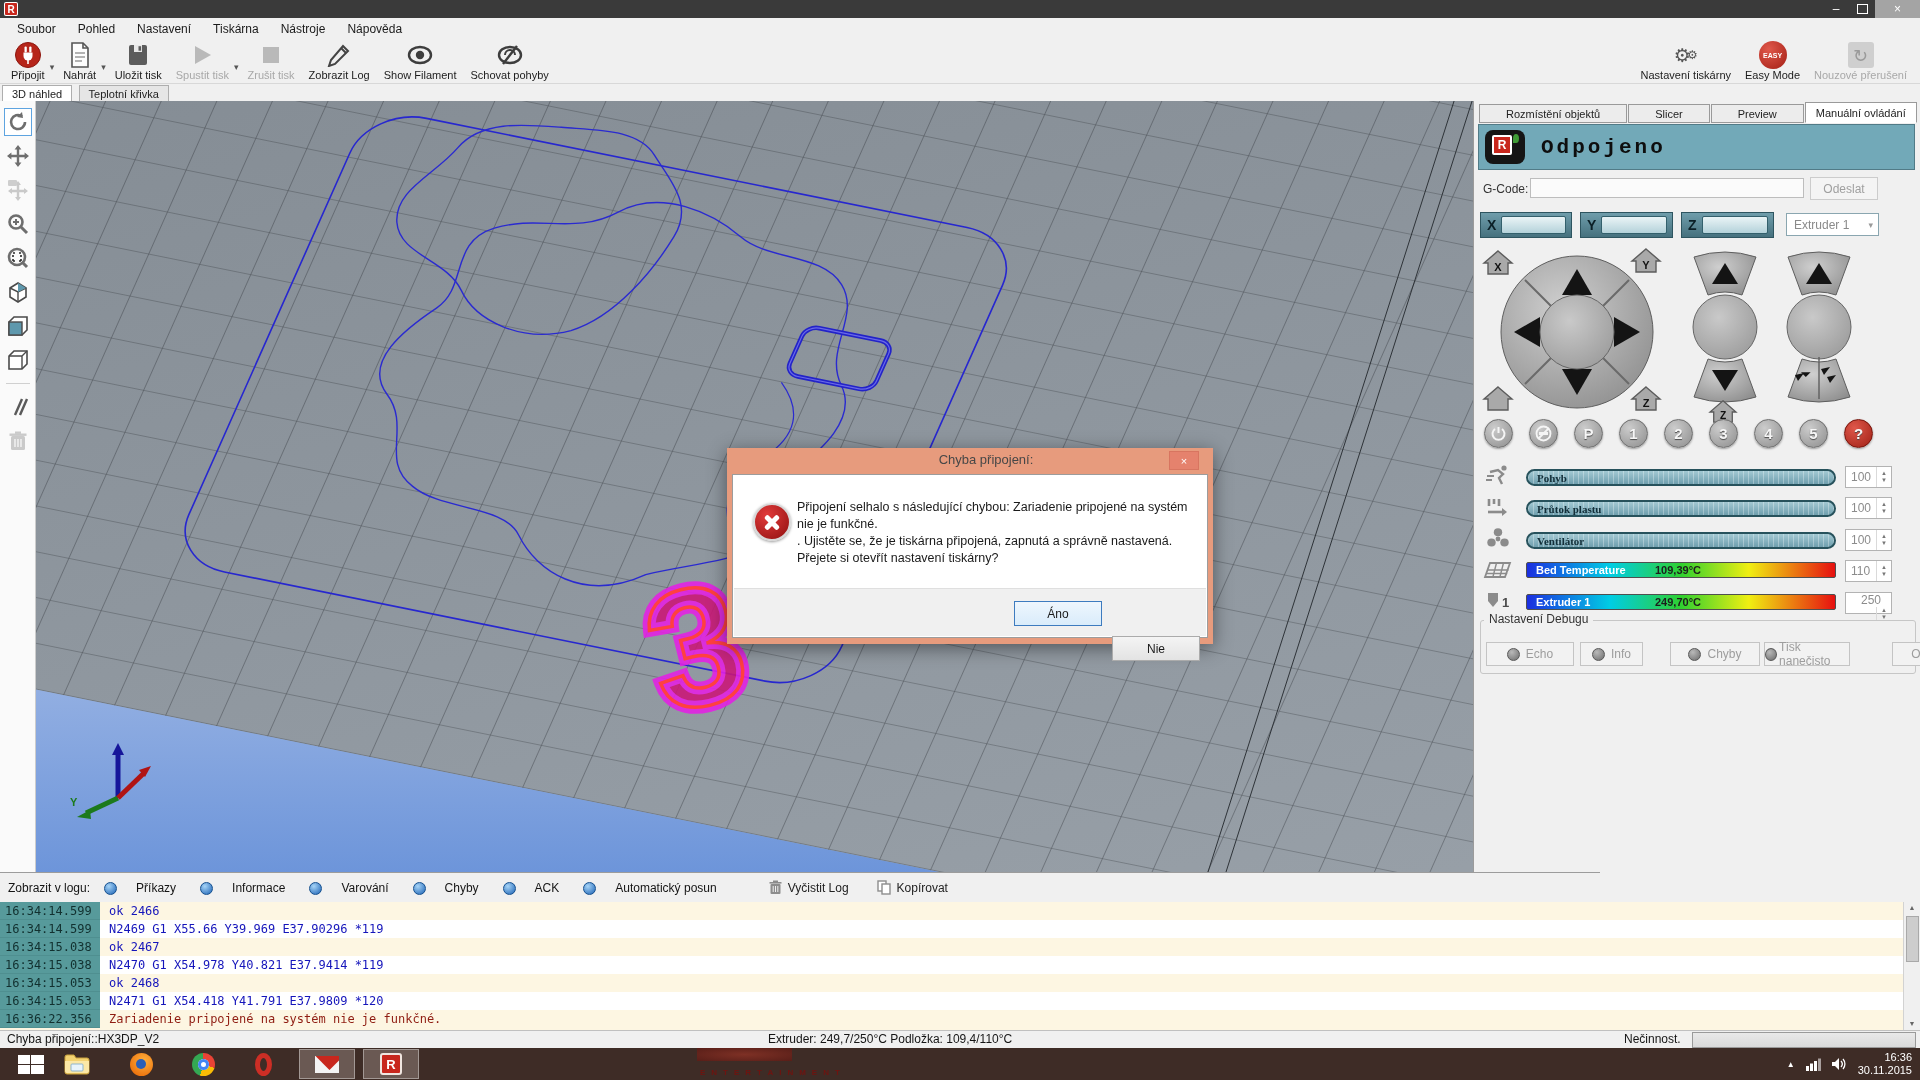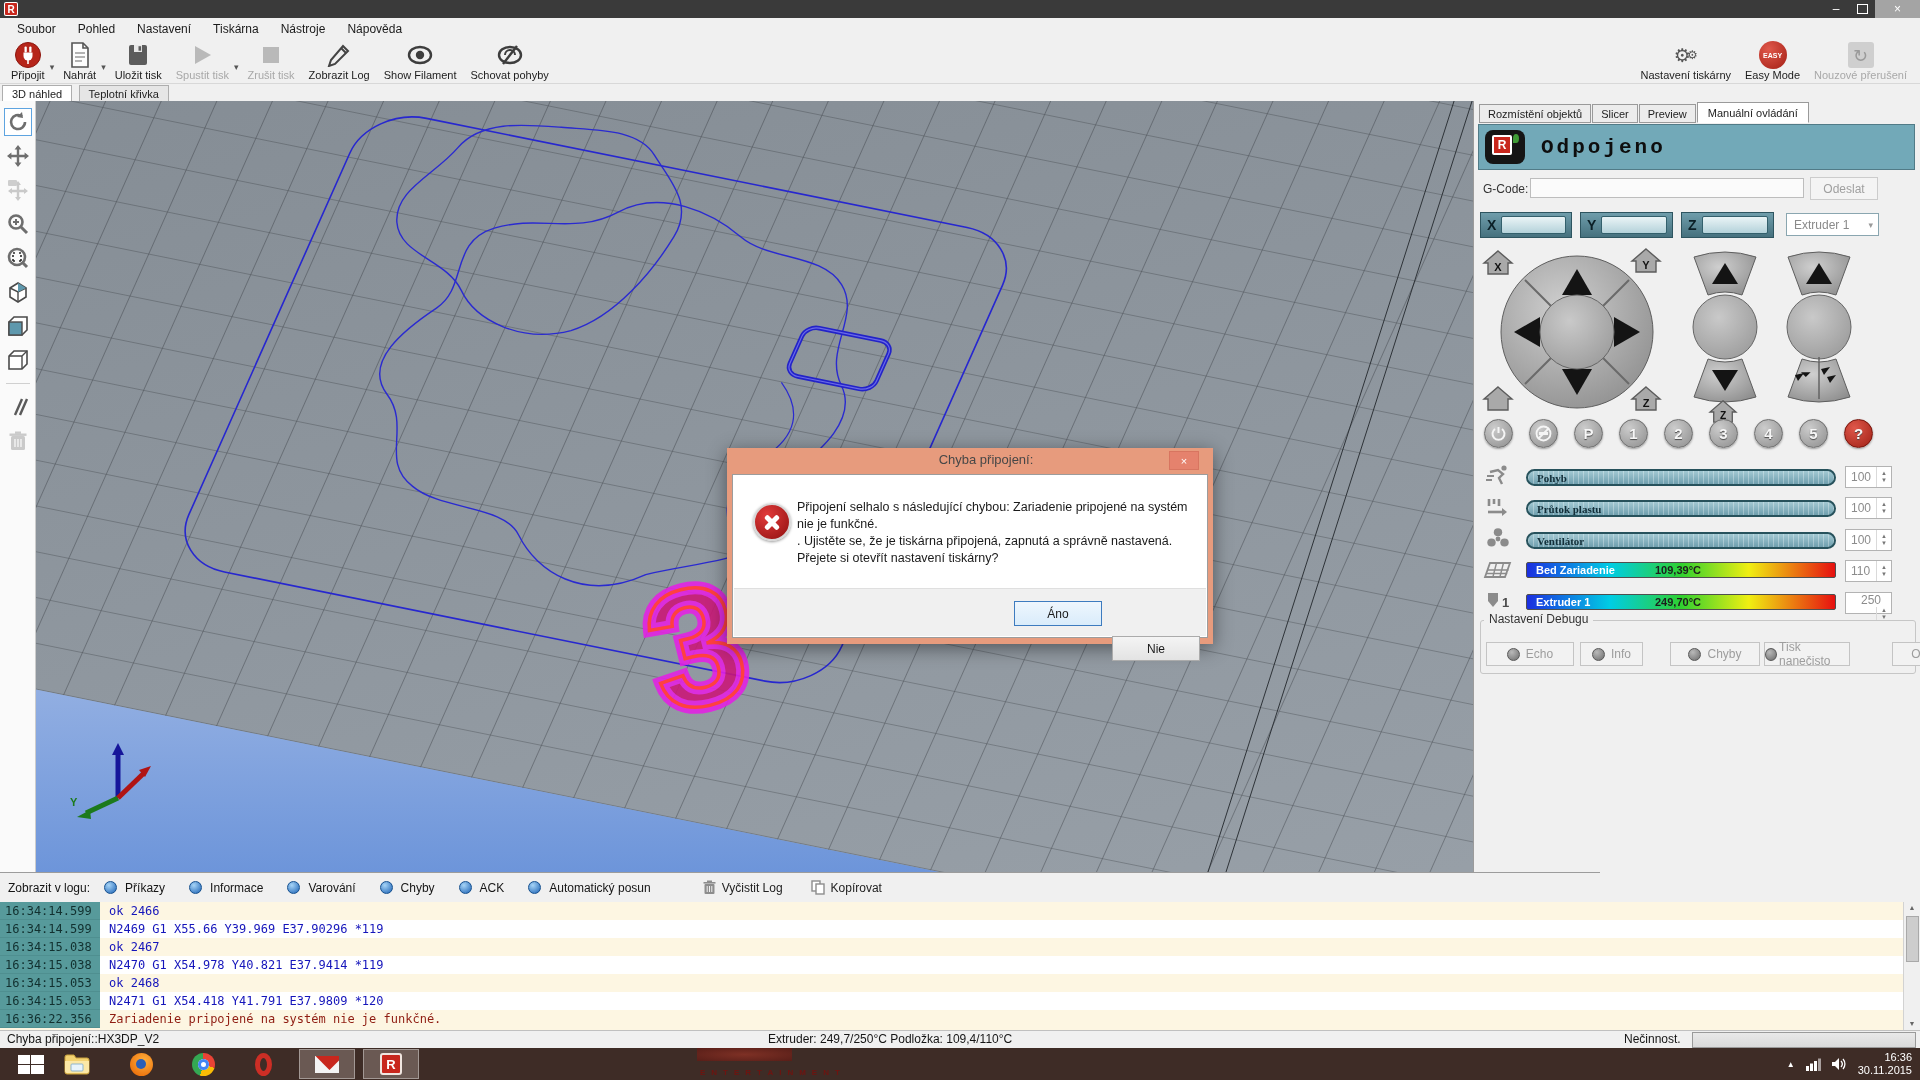--- a/index.html
+++ b/index.html
@@ -67,21 +67,21 @@
   .dmsg{position:absolute;left:64px;top:24px;right:14px;font-size:12.5px;color:#1a1a1a;line-height:17px;}
   .dstrip{position:absolute;left:1px;right:1px;bottom:1px;height:47px;background:#f0f0f0;border-top:1px solid #dfdfdf;}
   .dbtn{position:absolute;top:12px;width:86px;height:23px;font-size:12px;color:#1a1a1a;
     display:flex;align-items:center;justify-content:center;background:linear-gradient(180deg,#f4f4f4,#e3e3e3);border:1px solid #ababab;}
   .dbtn.yes{left:280px;border:1px solid #3d7bbf;background:linear-gradient(180deg,#eef6fd,#d9ecfb);}
   .dbtn.no{left:378px;margin-top:35px;}
 
   
   .panel{position:absolute;left:1473px;top:101px;width:447px;height:771px;background:#f0f0f0;border-left:1px solid #9b9b9b;box-sizing:border-box;}
   .ptabs{position:absolute;left:5px;top:1px;display:flex;align-items:flex-end;}
-  .ptab{font-size:11px;padding:3px 8px 2px;background:#ececec;border:1px solid #9a9a9a;margin-right:1px;color:#222;}
+  .ptab{font-size:11px;padding:3px 26px 2px;background:#ececec;border:1px solid #9a9a9a;margin-right:1px;color:#222;}
   .ptab.active{background:#fff;border-bottom:1px solid #fff;padding:4px 10px 3px;}
   .banner{position:absolute;left:4px;top:23px;width:437px;height:46px;background:#72a9b8;border:1px solid #517b87;
     display:flex;align-items:center;box-sizing:border-box;}
   .rlogo{width:40px;height:34px;margin-left:6px;background:#151515;border-radius:8px;position:relative;}
   .rlogo .cube{position:absolute;left:7px;top:5px;width:20px;height:20px;background:#fff;border-radius:2px;}
   .rlogo .cube span{position:absolute;inset:2px;background:#c8271d;color:#fff;font-weight:bold;font-size:12px;
     display:flex;align-items:center;justify-content:center;}
   .rlogo .leaf{position:absolute;right:6px;top:4px;width:6px;height:9px;background:#3f9b36;border-radius:50% 50% 50% 0;}
   .banner-text{margin-left:16px;font-family:"Liberation Mono",monospace;font-weight:bold;font-size:21px;
     letter-spacing:3px;color:#0e0e0e;}
@@ -126,21 +126,21 @@
   .dbglegend{position:absolute;left:10px;top:511px;background:#f0f0f0;padding:0 5px;font-size:12px;color:#333;}
   .dbtn2{position:absolute;top:20px;height:24px;border:1px solid #c4c4c4;background:#f2f2f2;color:#9d9d9d;
     font-size:12px;display:flex;align-items:center;justify-content:center;gap:6px;box-sizing:border-box;}
   .graydot{width:13px;height:13px;border-radius:50%;background:radial-gradient(circle at 35% 30%,#b9b9b9,#6d6d6d);
     border:1px solid #585858;box-sizing:border-box;}
 
   
   .logbar{position:absolute;left:0;top:872px;width:1600px;height:30px;background:#f0f0f0;border-top:1px solid #9c9c9c;
     display:flex;align-items:center;font-size:12px;color:#151515;box-sizing:border-box;}
   .logbar .lbl{margin:0 14px 0 8px;}
-  .chip{display:flex;align-items:flex-start;gap:8px;margin-right:24px;}
+  .chip{display:flex;align-items:flex-end;gap:19px;margin-right:24px;}
   .bluedot{width:13px;height:13px;border-radius:50%;background:radial-gradient(circle at 35% 30%,#a6d4f7,#1d63b5);
     border:1px solid #15508f;box-sizing:border-box;}
   .lact{display:flex;align-items:center;gap:6px;margin-left:28px;color:#222;}
   .logarea{position:absolute;left:0;top:902px;width:1920px;height:128px;background:#fdf6e2;
     font-family:"DejaVu Sans Mono",monospace;font-size:12px;}
   .lrow{height:18px;display:flex;align-items:stretch;background:#fdf6e2;}
   .lrow.white{background:#ffffff;}
   .ltime{width:100px;background:#579a9b;color:#12302f;display:flex;align-items:center;padding-left:5px;
     border-bottom:1px solid #4f8f90;box-sizing:border-box;flex:none;}
   .ltext{display:flex;align-items:center;padding-left:9px;color:#1515bb;white-space:pre;}
@@ -647,21 +647,21 @@
         </span>
     </div>
 
     <div class="srow-icon" style="top:458px;">
       <svg width="30" height="22" viewBox="0 0 30 22">
           <path d="M7 3h20l-5 14H2z" fill="none" stroke="#8b8b8b" stroke-width="1.8"></path>
           <path d="M13.5 3l-3.6 14M20.5 3l-3.6 14M4.5 10h21M3.2 13.5h21" stroke="#8b8b8b" stroke-width="1.4"></path>
         </svg>
     </div>
     <div class="tbar" style="top:461px;">
-      <span class="tlabel">Bed Zariadenie</span>
+      <span class="tlabel">Bed Temperature</span>
       <span class="tval">109,39°C</span>
     </div>
     <div class="spin" style="top:459px;">
       <span>110</span>
       <span class="arrows">
           <span>▲</span>
           <span>▼</span>
         </span>
     </div>
 

